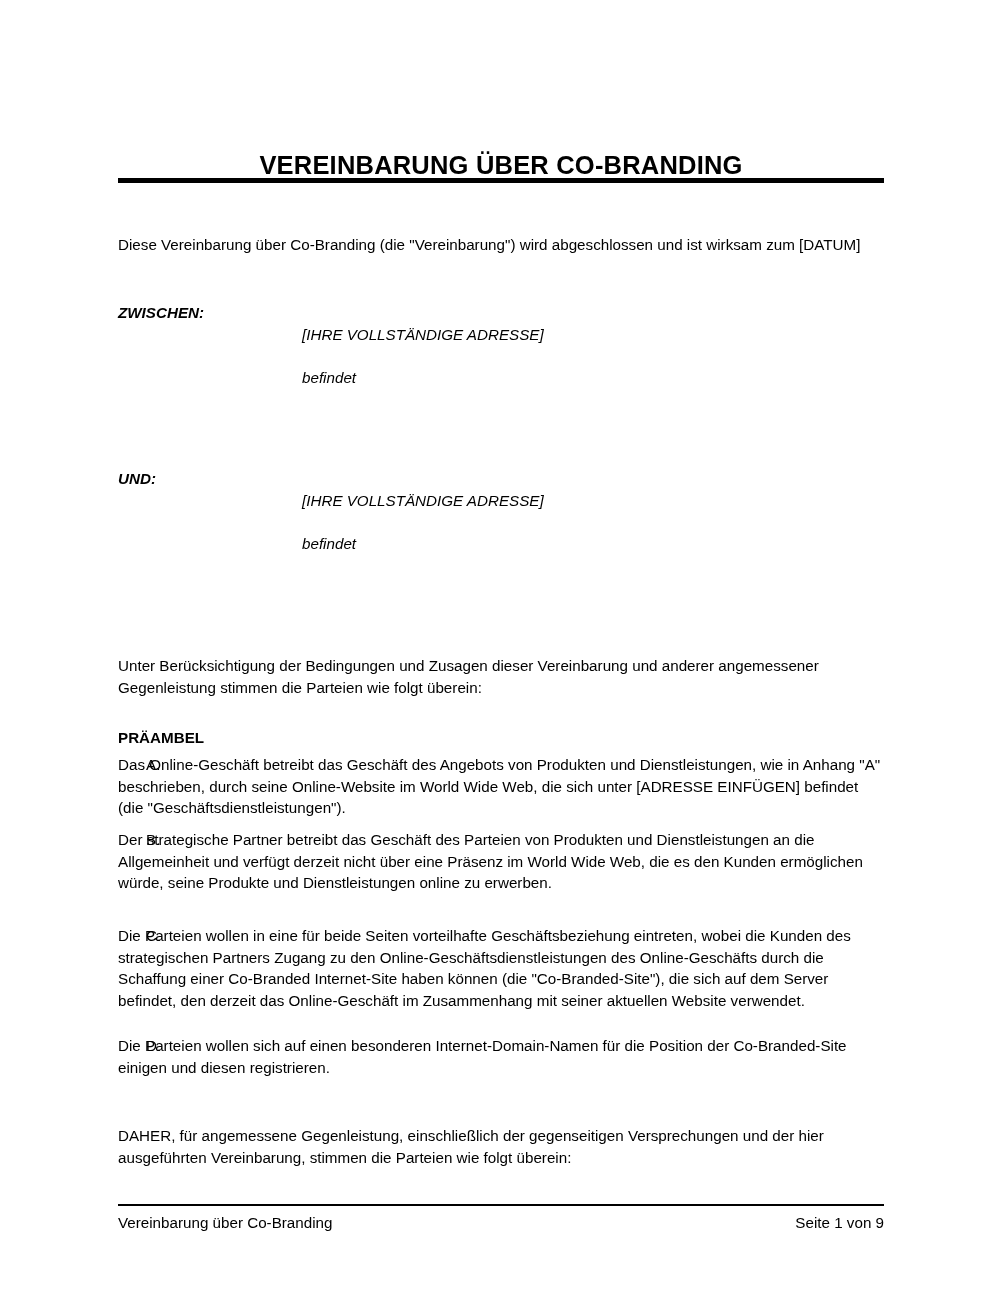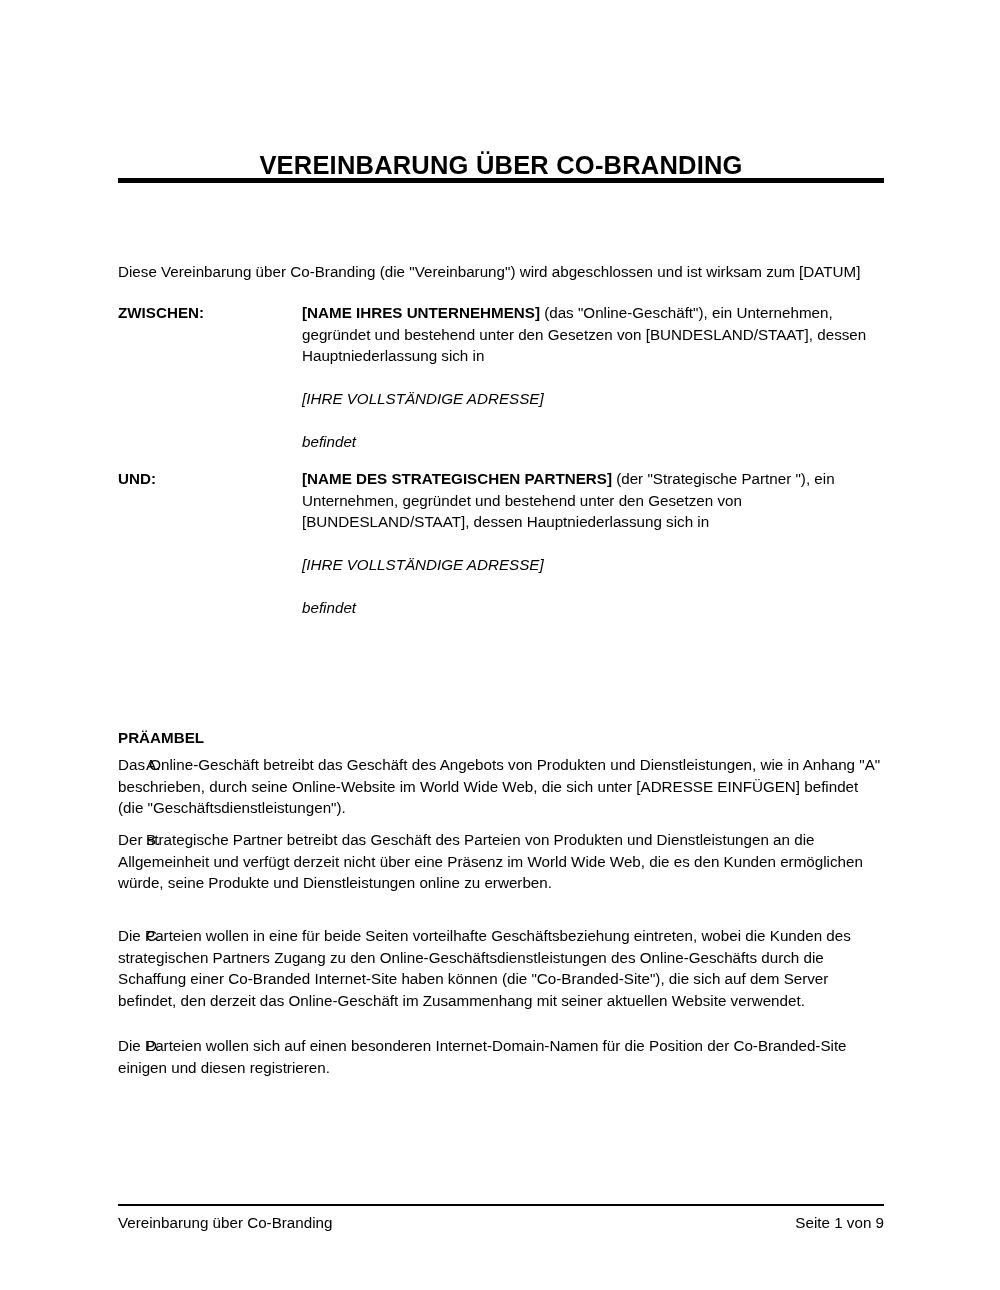--- a/index.html
+++ b/index.html
@@ -50,41 +50,42 @@
   
   .body-block {
     position: absolute;
     left: 118px;
     width: 766px;
     font-size: 15.2px;
     line-height: 21.5px;
     text-align: left;
   }
 
-  .p-intro  { top: 246px; }
+  .p-intro  { top: 219px; }
   .p-consid { top: 640px; }
   .p-daher  { top: 1110px; }
 
   
   .party-row {
     position: absolute;
     left: 118px;
     width: 766px;
     font-size: 15.2px;
     line-height: 21.5px;
   }
   .party-zwischen { top: 302px; }
   .party-und      { top: 468px; }
 
   .party-label {
     position: absolute;
     left: 0;
     top: 0;
     width: 170px;
     font-weight: bold;
+    font-style: italic;
   }
   .party-body {
     margin-left: 184px;
   }
   .party-body .lead-strong { font-weight: bold; }
   .party-body .sub-line {
     margin-top: 21.5px;
     font-style: italic;
   }
 
@@ -149,35 +150,34 @@
 <div class="page">
 
   <h1 class="doc-title">VEREINBARUNG ÜBER CO-BRANDING</h1>
   <div class="title-rule"></div>
 
   <p class="body-block p-intro">Diese Vereinbarung über Co-Branding (die "Vereinbarung") wird abgeschlossen und ist wirksam zum [DATUM]</p>
 
   <div class="party-row party-zwischen">
     <div class="party-label">ZWISCHEN:</div>
     <div class="party-body">
-      <div><span class="lead-strong">[NAME IHRES UNTERNEHMENS]</span><span> (das "Online-Geschäft"), ein Unternehmen, gegründet und bestehend unter den Gesetzen von [BUNDESLAND/STAAT], dessen Hauptniederlassung sich in</span></div>
       <div class="sub-line">[IHRE VOLLSTÄNDIGE ADRESSE]</div>
       <div class="sub-line">befindet</div>
     </div>
   </div>
 
   <div class="party-row party-und">
     <div class="party-label">UND:</div>
     <div class="party-body">
-      <div><span class="lead-strong">[NAME DES STRATEGISCHEN PARTNERS]</span><span> (der "Strategische Partner "), ein Unternehmen, gegründet und bestehend unter den Gesetzen von [BUNDESLAND/STAAT], dessen Hauptniederlassung sich in</span></div>
       <div class="sub-line">[IHRE VOLLSTÄNDIGE ADRESSE]</div>
       <div class="sub-line">befindet</div>
     </div>
   </div>
 
+  <p class="body-block p-consid">Unter Berücksichtigung der Bedingungen und Zusagen dieser Vereinbarung und anderer angemessener Gegenleistung stimmen die Parteien wie folgt überein:</p>
 
   <h2 class="section-head">PRÄAMBEL</h2>
 
   <div class="lettered-list list-a">
     <span class="li-marker">A.</span>
     <div class="li-text">Das Online-Geschäft betreibt das Geschäft des Angebots von Produkten und Dienstleistungen, wie in Anhang "A" beschrieben, durch seine Online-Website im World Wide Web, die sich unter [ADRESSE EINFÜGEN] befindet (die "Geschäftsdienstleistungen").</div>
   </div>
 
   <div class="lettered-list list-b">
     <span class="li-marker">B.</span>
@@ -187,20 +187,21 @@
   <div class="lettered-list list-c">
     <span class="li-marker">C.</span>
     <div class="li-text">Die Parteien wollen in eine für beide Seiten vorteilhafte Geschäftsbeziehung eintreten, wobei die Kunden des strategischen Partners Zugang zu den Online-Geschäftsdienstleistungen des Online-Geschäfts durch die Schaffung einer Co-Branded Internet-Site haben können (die "Co-Branded-Site"), die sich auf dem Server befindet, den derzeit das Online-Geschäft im Zusammenhang mit seiner aktuellen Website verwendet.</div>
   </div>
 
   <div class="lettered-list list-d">
     <span class="li-marker">D.</span>
     <div class="li-text">Die Parteien wollen sich auf einen besonderen Internet-Domain-Namen für die Position der Co-Branded-Site einigen und diesen registrieren.</div>
   </div>
 
+  <p class="body-block p-daher">DAHER, für angemessene Gegenleistung, einschließlich der gegenseitigen Versprechungen und der hier ausgeführten Vereinbarung, stimmen die Parteien wie folgt überein:</p>
 
   <div class="footer-rule"></div>
   <div class="footer">
     <span class="footer-left">Vereinbarung über Co-Branding</span>
     <span class="footer-right">Seite 1 von 9</span>
   </div>
 
 </div>
 
 </body></html>

